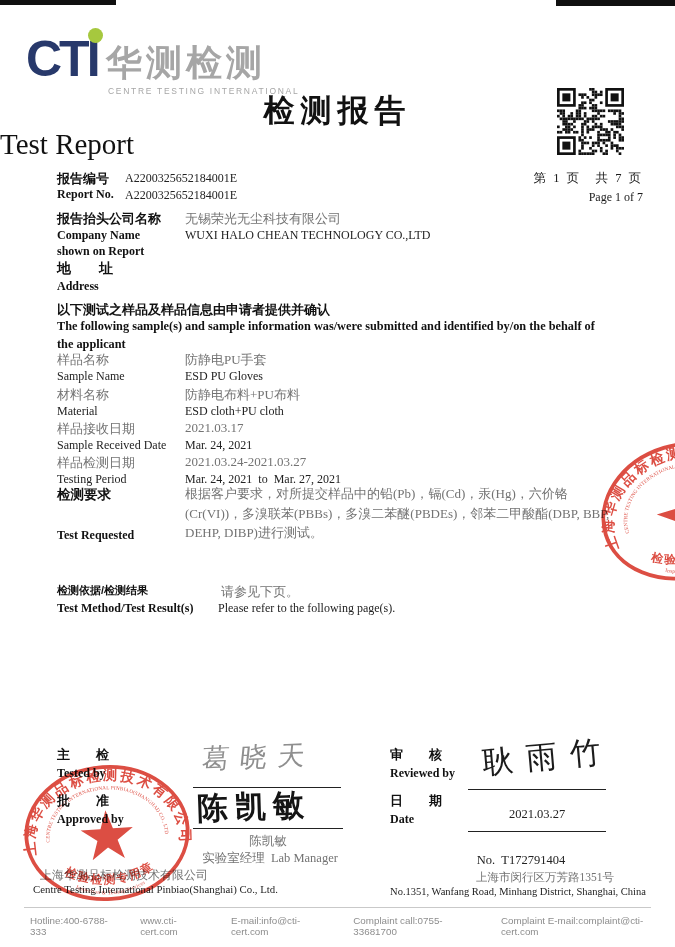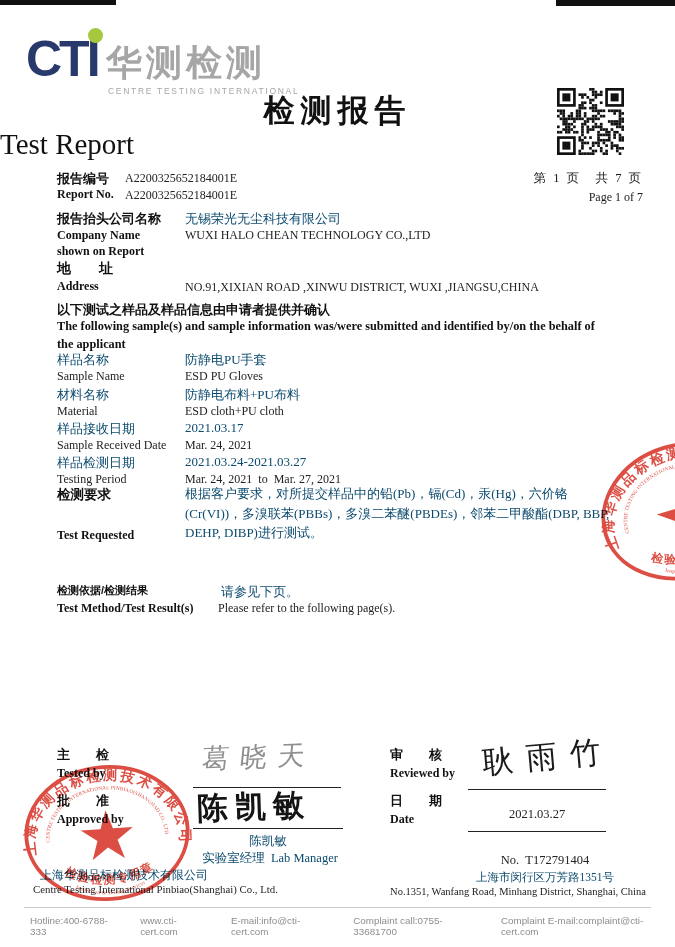--- a/index.html
+++ b/index.html
@@ -22,21 +22,21 @@
     font-size:8.5px; color:#a6a6a6; letter-spacing:1.7px; }
   .title-cn { position:absolute; left:0; right:0; top:90px; text-align:center;
     font-family:"Liberation Sans",sans-serif; font-weight:800; font-size:31px; letter-spacing:6px; color:#111; }
   .title-en { position:absolute; left:0; right:0; top:128px; text-align:left;
     font-weight:400; font-size:29px; color:#111; }
   .qr { position:absolute; left:557px; top:88px; width:67px; height:67px; }
 
   
   .cnl { font-family:"Liberation Sans","DejaVu Sans",sans-serif; font-weight:700; font-size:13px; color:#111; }
   .enl { font-weight:700; font-size:12px; color:#111; }
-  .cnv { font-size:13px; color:#0c4a6e; }
+  .cnv { font-size:13px; color:#737373; }
   .env { font-size:12px; color:#222; }
   .ws-pre { white-space:pre; }
 
   .pagination { position:absolute; right:32px; top:170px; text-align:right; }
   .pagination .cn { font-size:12.5px; letter-spacing:2px; }
   .pagination .en { font-size:12px; margin-top:3px; }
 
   .para { line-height:19.5px; }
 
   
@@ -305,21 +305,20 @@
   </div>
 
   <div class="abs cnl" style="left:57px;top:210px;">报告抬头公司名称</div>
   <div class="abs cnv" style="left:185px;top:210px;">无锡荣光无尘科技有限公司</div>
   <div class="abs enl" style="left:57px;top:228px;">Company Name</div>
   <div class="abs env" style="left:185px;top:228px;">WUXI HALO CHEAN TECHNOLOGY CO.,LTD</div>
   <div class="abs enl" style="left:57px;top:244px;">shown on Report</div>
 
   <div class="abs cnl" style="left:57px;top:260px;font-size:14px;">地　　址</div>
   <div class="abs enl" style="left:57px;top:279px;">Address</div>
-  <div class="abs env" style="left:185px;top:280px;">NO.91,XIXIAN ROAD ,XINWU DISTRICT, WUXI ,JIANGSU,CHINA</div>
 
   <div class="abs cnl" style="left:57px;top:301px;">以下测试之样品及样品信息由申请者提供并确认</div>
   <div class="abs enl" style="left:57px;top:319px;font-size:12.3px;">The following sample(s) and sample information was/were submitted and identified by/on the behalf of</div>
   <div class="abs enl" style="left:57px;top:337px;font-size:12.3px;">the applicant</div>
 
   <div class="abs cnv" style="left:57px;top:351px;">样品名称</div>
   <div class="abs cnv" style="left:185px;top:351px;">防静电PU手套</div>
   <div class="abs env" style="left:57px;top:369px;">Sample Name</div>
   <div class="abs env" style="left:185px;top:369px;">ESD PU Gloves</div>
 
@@ -365,21 +364,21 @@
   <div class="abs sigl-cn" style="left:390px;top:746px;">审　　核</div>
   <div class="abs sigl-en" style="left:390px;top:766px;">Reviewed by</div>
   <div class="abs sigl-cn" style="left:390px;top:792px;">日　　期</div>
   <div class="abs sigl-en" style="left:390px;top:812px;">Date</div>
 
   <div class="sig-name" style="left:482px;top:741px;font-size:31px;color:#1c1c1c;letter-spacing:13px;transform:rotate(-5deg);">耿雨竹</div>
   <div class="sig-line" style="left:468px;top:789px;width:138px;"></div>
   <div class="abs env center" style="left:468px;top:807px;width:138px;font-size:12.5px;">2021.03.27</div>
   <div class="sig-line" style="left:468px;top:831px;width:138px;"></div>
 
-  <div class="abs env center ws-pre" style="left:430px;top:853px;width:230px;font-size:12.5px;">No.  T172791404</div>
+  <div class="abs env center ws-pre" style="left:406px;top:853px;width:230px;font-size:12.5px;">No.  T172791404</div>
   <div class="abs cnv center" style="left:430px;top:870px;width:230px;font-size:11.5px;">上海市闵行区万芳路1351号</div>
   <div class="abs env center" style="left:368px;top:886px;width:300px;font-size:10.5px;">No.1351, Wanfang Road, Minhang District, Shanghai, China</div>
 
   <div class="stamp" style="left:598px;top:440px;width:170px;height:142px;transform:rotate(-17deg);"><svg viewBox="-100 -85 200 170" preserveAspectRatio="none">
         <defs>
           <path id="aR" d="M -82,30 A 86,72 0 1 1 82,30"></path>
           <path id="bR" d="M -64,24 A 68,57 0 1 1 64,24"></path>
           <path id="cR" d="M -56,44 A 95,85 0 0 0 56,44"></path>
           <path id="dR" d="M -50,58 A 80,70 0 0 0 50,58"></path>
         </defs>

